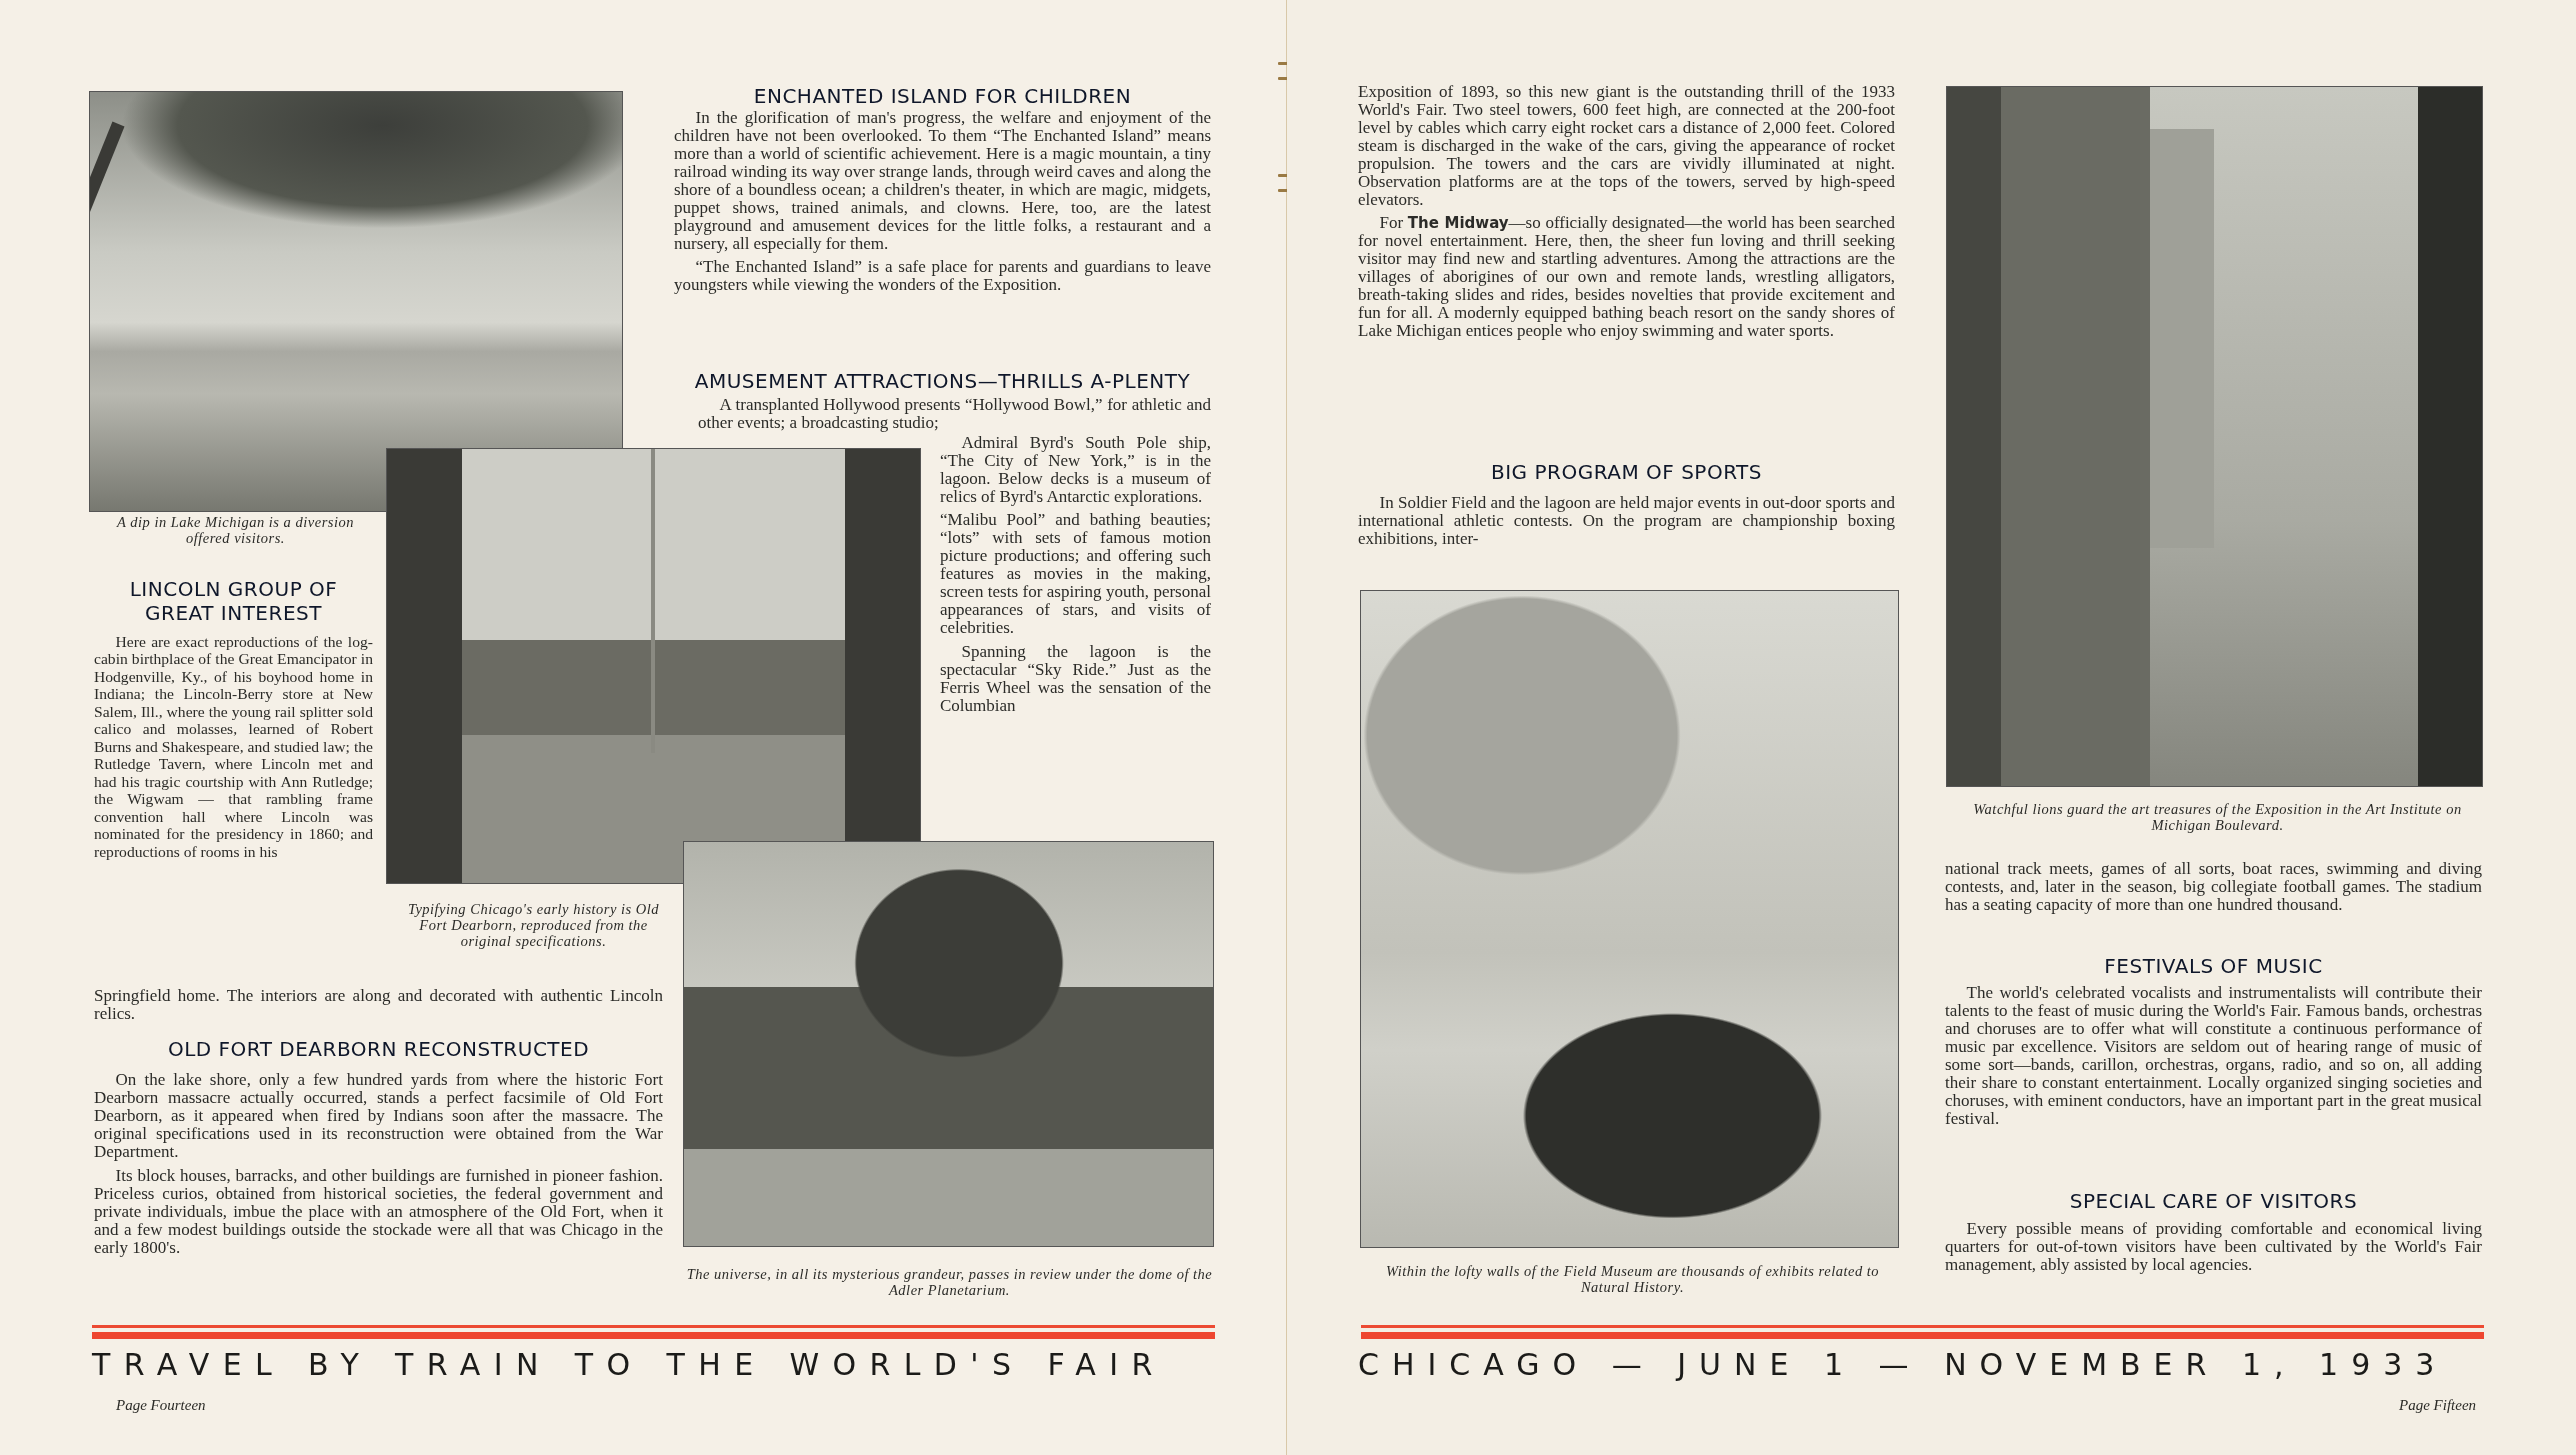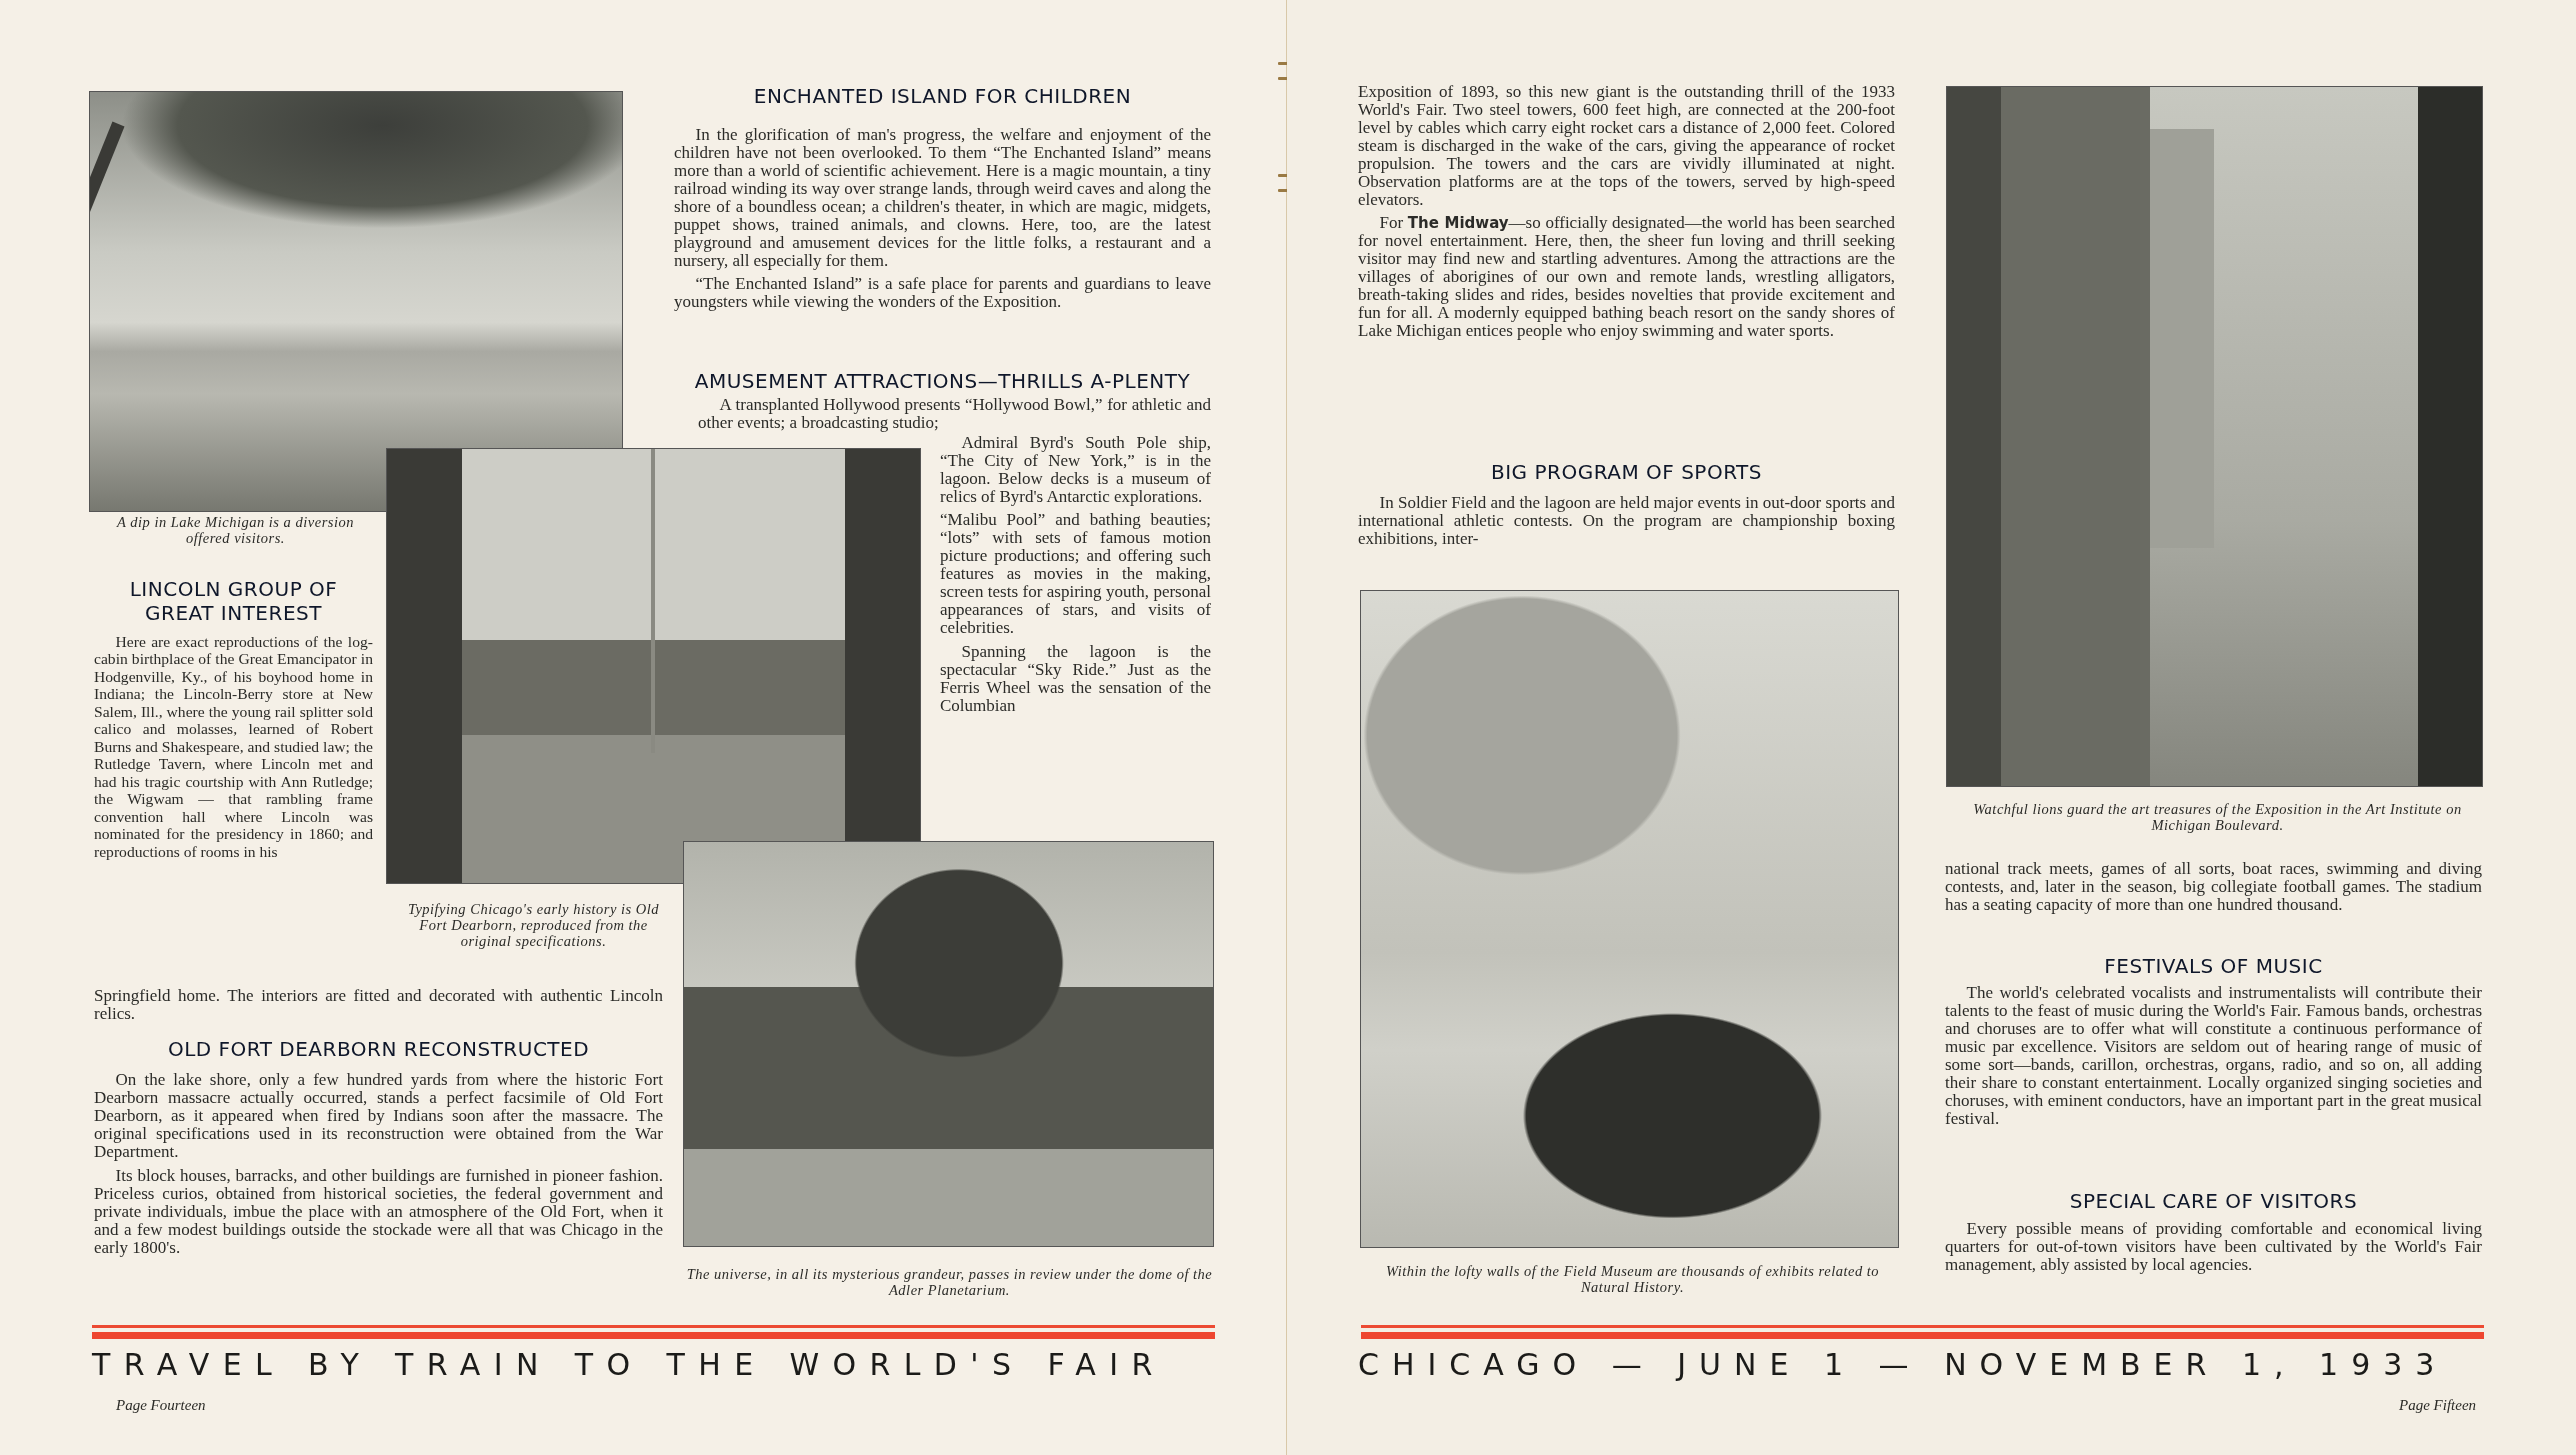--- a/index.html
+++ b/index.html
@@ -92,21 +92,21 @@
 </head>
 <body>
 
 <div class="page page-left">
 
   <div class="photo photo-beach" style="left:89px; top:91px; width:532px; height:419px;"></div>
   <p class="caption abs" style="left:97px; top:510px; width:269px;">A dip in Lake Michigan is a diversion offered visitors.</p>
 
   <div class="abs" style="left:674px; top:85px; width:537px;">
     <h2 class="heading">ENCHANTED ISLAND FOR CHILDREN</h2>
-    <div class="body-text" style="margin-top:17px;">
+    <div class="body-text" style="margin-top:0;">
       <p>In the glorification of man's progress, the welfare and enjoyment of the children have not been overlooked. To them “The Enchanted Island” means more than a world of scientific achievement. Here is a magic mountain, a tiny railroad winding its way over strange lands, through weird caves and along the shore of a boundless ocean; a children's theater, in which are magic, midgets, puppet shows, trained animals, and clowns. Here, too, are the latest playground and amusement devices for the little folks, a restaurant and a nursery, all especially for them.</p>
       <p>“The Enchanted Island” is a safe place for parents and guardians to leave youngsters while viewing the wonders of the Exposition.</p>
     </div>
   </div>
 
   <div class="abs" style="left:674px; top:370px; width:537px;">
     <h2 class="heading">AMUSEMENT ATTRACTIONS—THRILLS A-PLENTY</h2>
     <div class="body-text" style="margin-top:2.1px;">
       <p style="margin-bottom:0;margin-left:24px;">A transplanted Hollywood presents “Hollywood Bowl,” for athletic and other events; a broadcasting studio;</p>
     </div>
@@ -120,21 +120,21 @@
   <div class="photo photo-fort" style="left:386px; top:448px; width:533px; height:434px;"></div>
   <p class="caption abs" style="left:395px; top:897px; width:269px;text-align:center;">Typifying Chicago's early history is Old Fort Dearborn, reproduced from the original specifications.</p>
 
   <div class="abs" style="left:94px; top:578px; width:279px;">
     <h2 class="heading">LINCOLN GROUP OF GREAT INTEREST</h2>
     <div class="body-text" style="margin-top:7.5px; font-size:15.6px; line-height:17.5px;">
       <p>Here are exact reproductions of the log-cabin birthplace of the Great Emancipator in Hodgenville, Ky., of his boyhood home in Indiana; the Lincoln-Berry store at New Salem, Ill., where the young rail splitter sold calico and molasses, learned of Robert Burns and Shakespeare, and studied law; the Rutledge Tavern, where Lincoln met and had his tragic courtship with Ann Rutledge; the Wigwam — that rambling frame convention hall where Lincoln was nominated for the presidency in 1860; and reproductions of rooms in his</p>
     </div>
   </div>
   <div class="abs body-text" style="left:94px; top:987px; width:569px;">
-    <p style="text-indent:0;">Springfield home.  The interiors are fitted and decorated with authentic Lincoln relics.</p>
+    <p style="text-indent:0;">Springfield home.  The interiors are along and decorated with authentic Lincoln relics.</p>
   </div>
 
   <div class="abs" style="left:94px; top:1038px; width:569px;">
     <h2 class="heading">OLD FORT DEARBORN RECONSTRUCTED</h2>
     <div class="body-text" style="margin-top:9.7px;">
       <p>On the lake shore, only a few hundred yards from where the historic Fort Dearborn massacre actually occurred, stands a perfect facsimile of Old Fort Dearborn, as it appeared when fired by Indians soon after the massacre. The original specifications used in its reconstruction were obtained from the War Department.</p>
       <p>Its block houses, barracks, and other buildings are furnished in pioneer fashion. Priceless curios, obtained from historical societies, the federal government and private individuals, imbue the place with an atmosphere of the Old Fort, when it and a few modest buildings outside the stockade were all that was Chicago in the early 1800's.</p>
     </div>
   </div>
 

